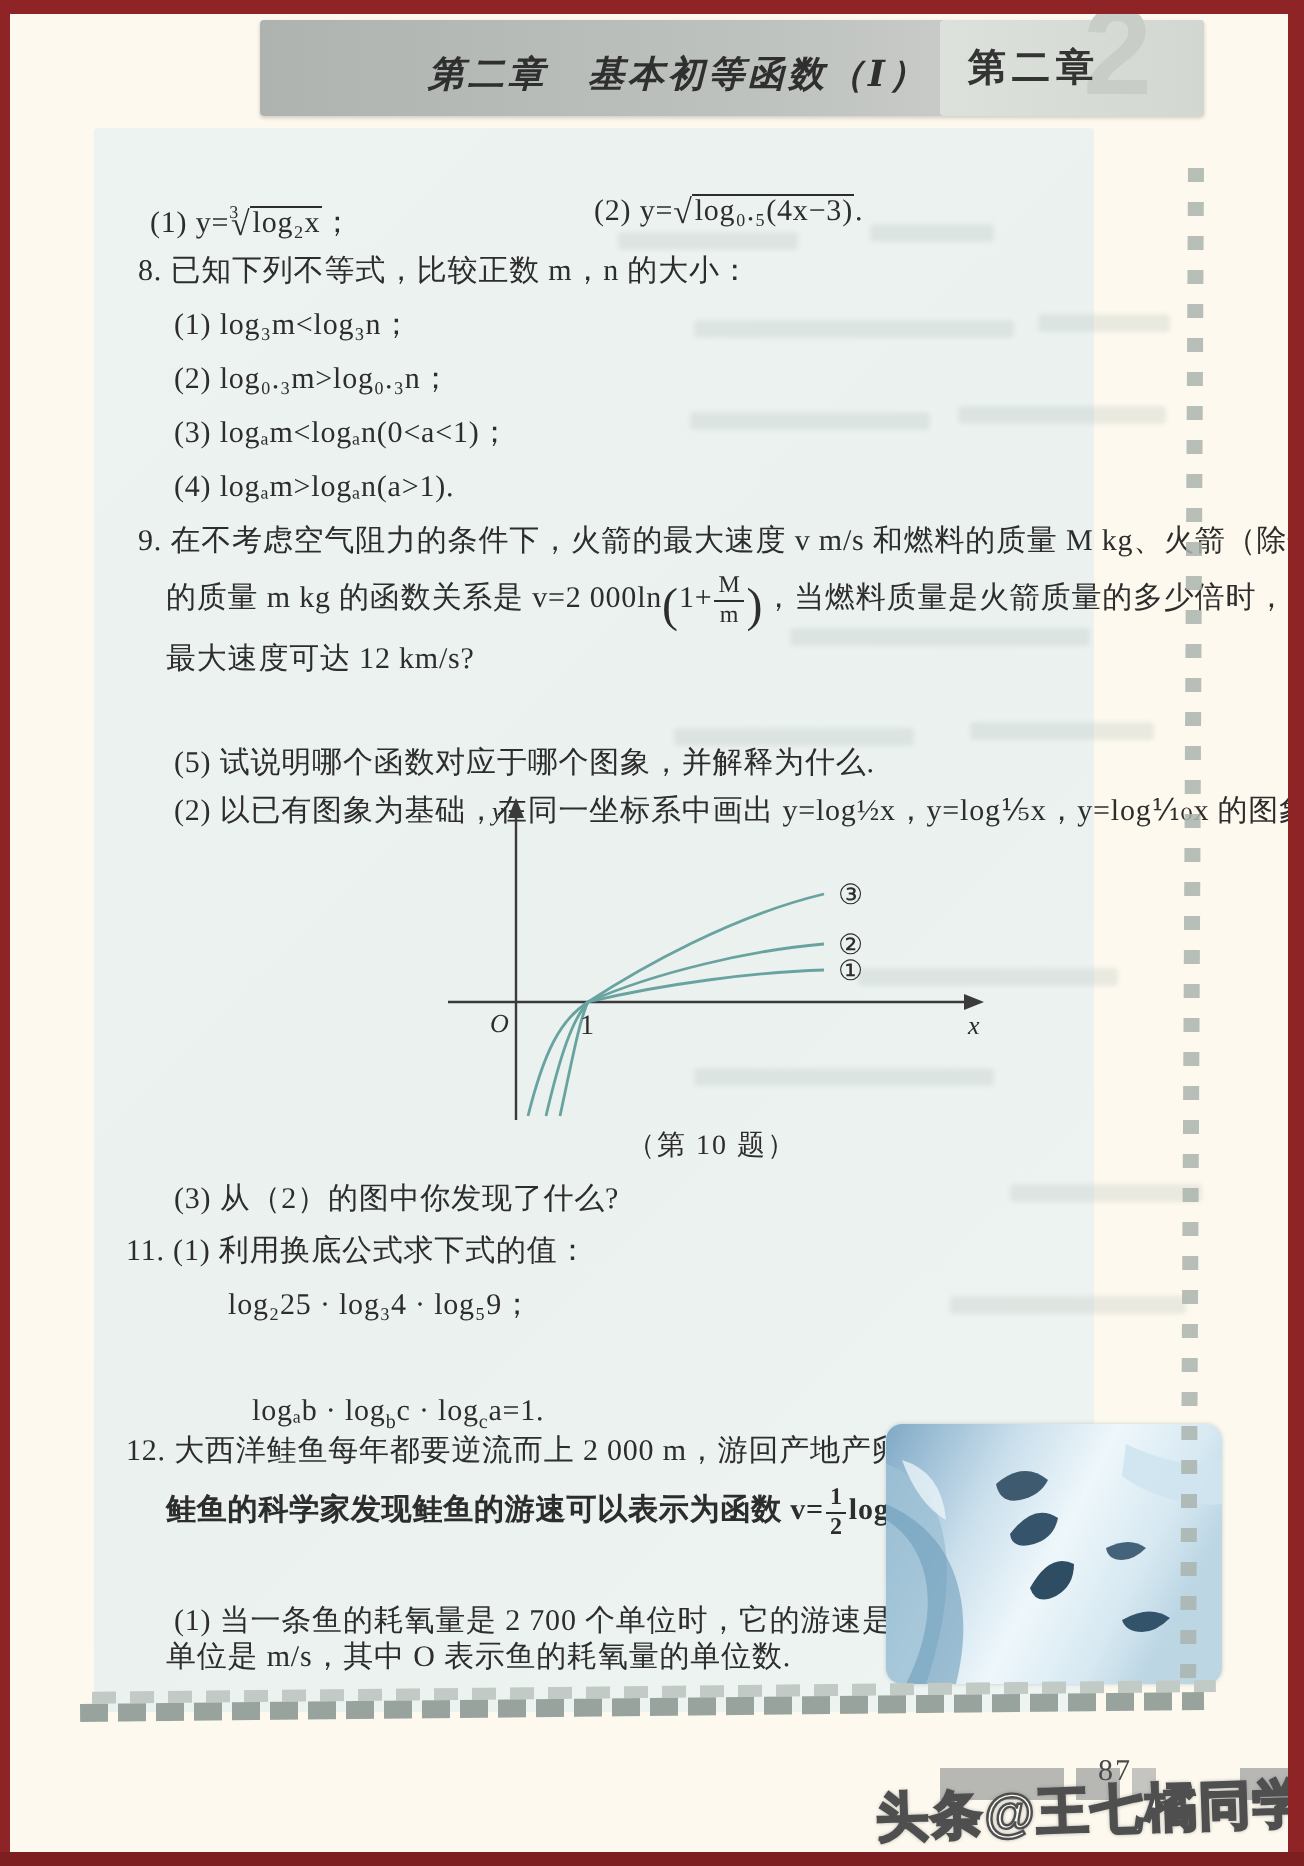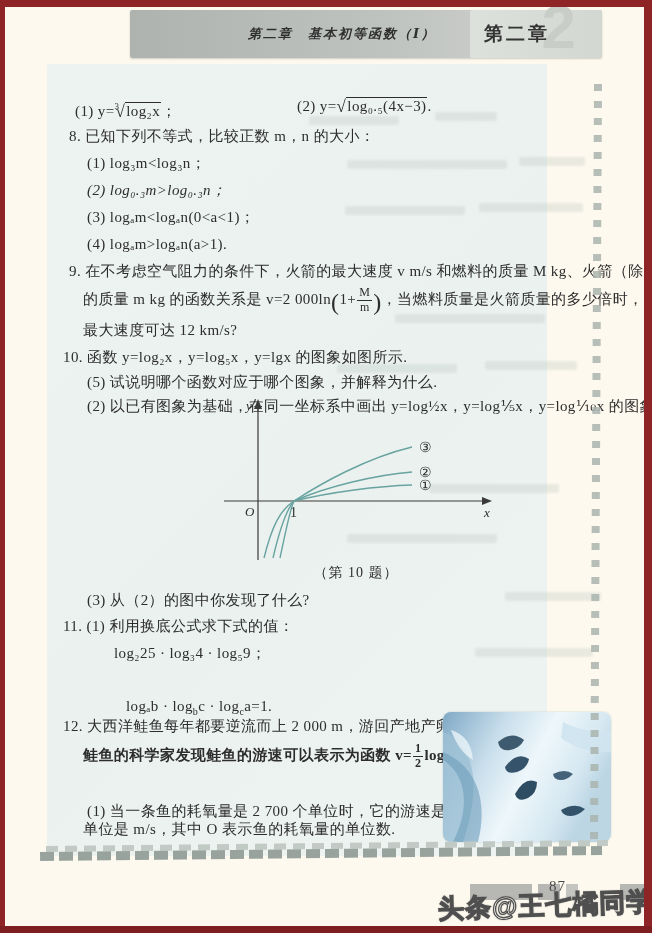--- a/index.html
+++ b/index.html
@@ -20,22 +20,22 @@
     background:linear-gradient(135deg,#edf3f0 0%,#eaf1ef 55%,#eef4f1 100%);
     border-radius:2px;
   }
   
   .hbar{
     position:absolute;left:130px;top:10px;width:472px;height:48px;
     background:linear-gradient(90deg,#aeb3b0 0%,#bfc3bf 55%,#c7cac6 72%);
     border-radius:2px;box-shadow:0 1px 2px rgba(0,0,0,.18);z-index:5;
   }
   .hbar-title{
-    position:absolute;left:84px;top:15px;font-size:13px;font-style:italic;font-weight:bold;
-    color:#2f2f2f;letter-spacing:2px;white-space:nowrap;margin-left:34px;
+    position:absolute;left:84px;top:15px;font-size:18px;font-style:italic;font-weight:bold;
+    color:#2f2f2f;letter-spacing:2px;white-space:nowrap;
   }
   .hbox{
     position:absolute;left:340px;top:0;width:132px;height:48px;
     background:linear-gradient(90deg,#dde1dc,#d3d7d2);border-radius:2px;overflow:visible;
   }
   .hnum{
     position:absolute;right:26px;top:-14px;font-size:62px;font-weight:bold;
     color:#c9cdc8;line-height:1;font-family:"Liberation Sans",sans-serif;
   }
   .htab{
@@ -124,31 +124,30 @@
 
   <div class="t" style="left:28px;top:32px;">
     <span>(1) y=</span><span class="sqrt"><span class="idx">3</span><span class="sym">√</span><span class="rad">log₂x</span></span><span>；</span>
   </div>
   <div class="t" style="left:250px;top:32px;">
     <span>(2) y=</span><span class="sqrt"><span class="sym">√</span><span class="rad">log₀.₅(4x−3)</span></span><span>.</span>
   </div>
 
   <div class="t" style="left:22px;top:62px;">8. 已知下列不等式，比较正数 m，n 的大小：</div>
   <div class="t" style="left:40px;top:89px;">(1) log₃m&lt;log₃n；</div>
-  <div class="t" style="left:40px;top:116px;font-style:italic;">(2) log₀.₃m&gt;log₀.₃n；</div>
+  <div class="t" style="left:40px;top:116px;">(2) log₀.₃m&gt;log₀.₃n；</div>
   <div class="t" style="left:40px;top:143px;">(3) logₐm&lt;logₐn(0&lt;a&lt;1)；</div>
   <div class="t" style="left:40px;top:170px;">(4) logₐm&gt;logₐn(a&gt;1).</div>
 
   <div class="t" style="left:22px;top:197px;">9. 在不考虑空气阻力的条件下，火箭的最大速度 v m/s 和燃料的质量 M kg、火箭（除燃料外）</div>
   <div class="t" style="left:36px;top:222px;">
     <span>的质量 m kg 的函数关系是 v=2 000ln</span><span class="bp">(</span><span>1+</span><span class="frac"><span class="n">M</span><span class="d">m</span></span><span class="bp">)</span><span>，当燃料质量是火箭质量的多少倍时，火箭的</span>
   </div>
   <div class="t" style="left:36px;top:256px;">最大速度可达 12 km/s?</div>
 
-  <div class="t" style="left:16px;top:283px;">10. 函数 y=log₂x，y=log₅x，y=lgx 的图象如图所示.</div>
   <div class="t" style="left:40px;top:308px;">(5) 试说明哪个函数对应于哪个图象，并解释为什么.</div>
   <div class="t" style="left:40px;top:332px;">(2) 以已有图象为基础，在同一坐标系中画出 y=log½x，y=log⅕x，y=log⅒x 的图象.</div>
 
   <svg class="graph" width="280" height="168" viewBox="0 0 280 168">
     <line x1="8" y1="105" x2="268" y2="105" stroke-width="1.2"></line>
     <polygon points="266,101 276,105 266,109" fill="#3a3a3a"></polygon>
     <line x1="42" y1="164" x2="42" y2="10" stroke-width="1.2"></line>
     <polygon points="38,13 42,3 46,13" fill="#3a3a3a"></polygon>
     <path class="curve" d="M 48,162 C 56,130 64,114 78,105 C 104,88 150,62 196,51"></path>
     <path class="curve" d="M 57,162 C 64,132 70,114 78,105 C 112,90 160,79 196,76"></path>

